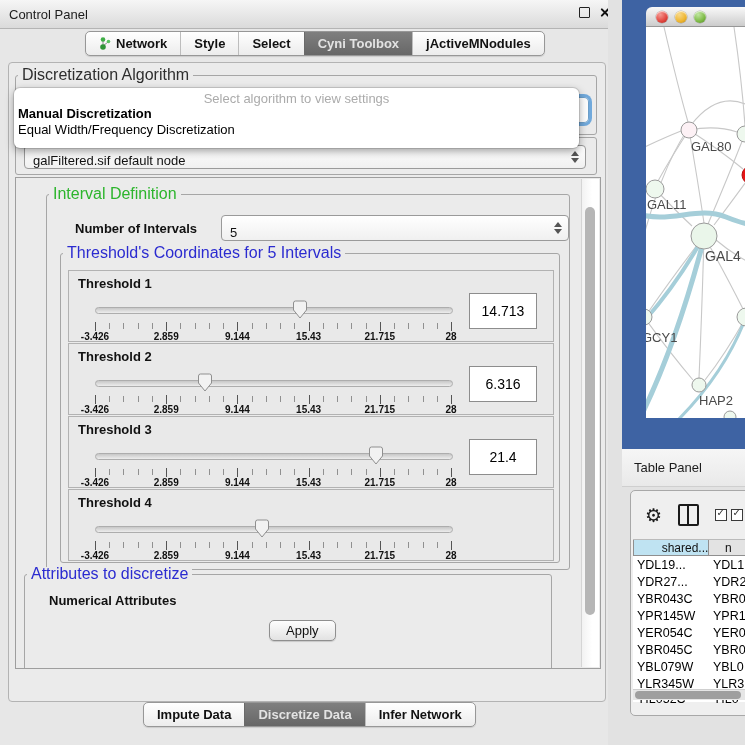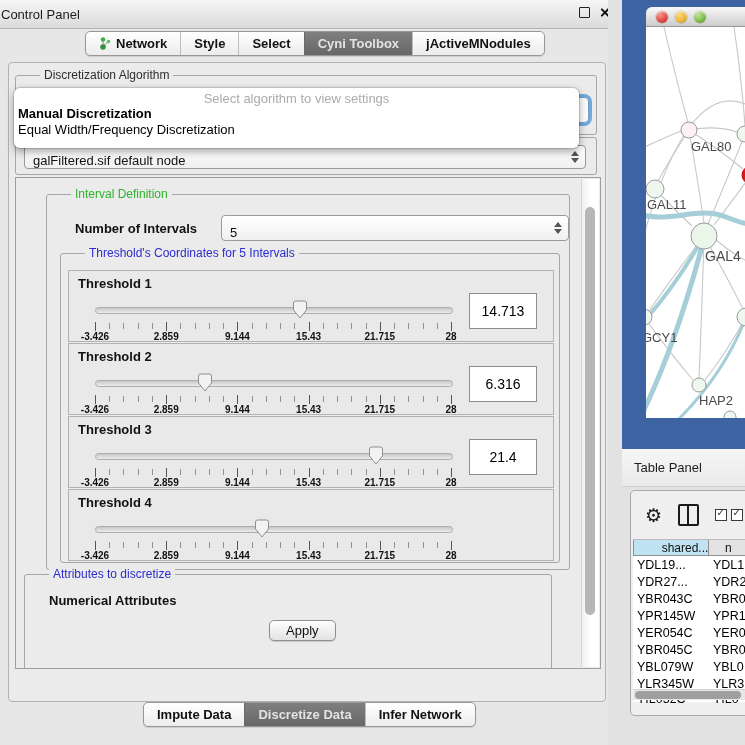--- a/index.html
+++ b/index.html
@@ -5,41 +5,41 @@
   html,body{margin:0;padding:0;}
   body{font-family:"Liberation Sans","DejaVu Sans",sans-serif;background:#dcdcdc;}
   #stage{position:relative;width:745px;height:745px;background:#e7e7e7;overflow:hidden;
          -webkit-font-smoothing:antialiased;}
   .abs{position:absolute;}
 
   
   .left-window{left:0;top:0;width:620px;height:745px;background:#e7e7e7;}
   .titlebar{left:0;top:0;width:620px;height:28px;background:linear-gradient(#f6f6f6,#dadada);
             border-bottom:1px solid #b4b4b4;display:flex;align-items:center;}
-  .titlebar .wtitle{margin-left:1px;font-size:13px;color:#1c1c1c;}
+  .titlebar .wtitle{margin-left:9px;font-size:13px;color:#1c1c1c;}
   .win-icons{position:absolute;right:10px;top:7px;display:flex;gap:9px;align-items:center;}
   .float-ic{width:9px;height:9px;border:1.5px solid #222;border-radius:1px;}
   .close-ic{width:11px;height:11px;position:relative;}
   .close-ic::before,.close-ic::after{content:"";position:absolute;left:5px;top:0;width:2.2px;height:11px;background:#111;border-radius:1px;}
   .close-ic::before{transform:rotate(45deg);}.close-ic::after{transform:rotate(-45deg);}
 
   
   .segbar{display:inline-flex;border:1px solid #979797;border-radius:5px;background:linear-gradient(#ffffff,#ececec);
           overflow:hidden;box-shadow:0 1px 1px rgba(0,0,0,.12);}
   .seg{padding:4px 13px;font-size:13px;font-weight:bold;color:#111;border-left:1px solid #bdbdbd;
        display:flex;align-items:center;gap:5px;white-space:nowrap;cursor:default;}
   .seg:first-child{border-left:none;}
   .seg.dark{background:linear-gradient(#7f7f7f,#676767);color:#e3e3e3;border-left-color:#6a6a6a;}
 
   
   .content-panel{left:8px;top:62px;width:596px;height:638px;background:#ebebeb;border:1px solid #b3b3b3;border-radius:4px;}
 
   
   .group{position:absolute;border:1px solid #a6a6a6;border-radius:3px;}
-  .gtitle{position:absolute;top:-8px;left:24px;background:#ebebeb;padding:0 4px;font-size:12px;line-height:14px;white-space:nowrap;}
+  .gtitle{position:absolute;top:-8px;left:2px;background:#ebebeb;padding:0 4px;font-size:16px;line-height:14px;white-space:nowrap;}
   .gtitle.green{color:#2cb52c;}
   .gtitle.blue{color:#2b2bd0;}
   .gtitle.dark{color:#2e2e2e;}
 
   
   .combo{position:absolute;background:linear-gradient(#ffffff,#f0f0f0);border:1px solid #9a9a9a;border-radius:4px;
          font-size:13px;color:#111;display:flex;align-items:flex-end;padding-left:8px;}
   .stepper{position:absolute;right:6px;top:50%;transform:translateY(-50%);display:flex;flex-direction:column;gap:2px;}
   .stepper .up{width:0;height:0;border-left:4px solid transparent;border-right:4px solid transparent;border-bottom:5px solid #555;}
   .stepper .dn{width:0;height:0;border-left:4px solid transparent;border-right:4px solid transparent;border-top:5px solid #555;}

